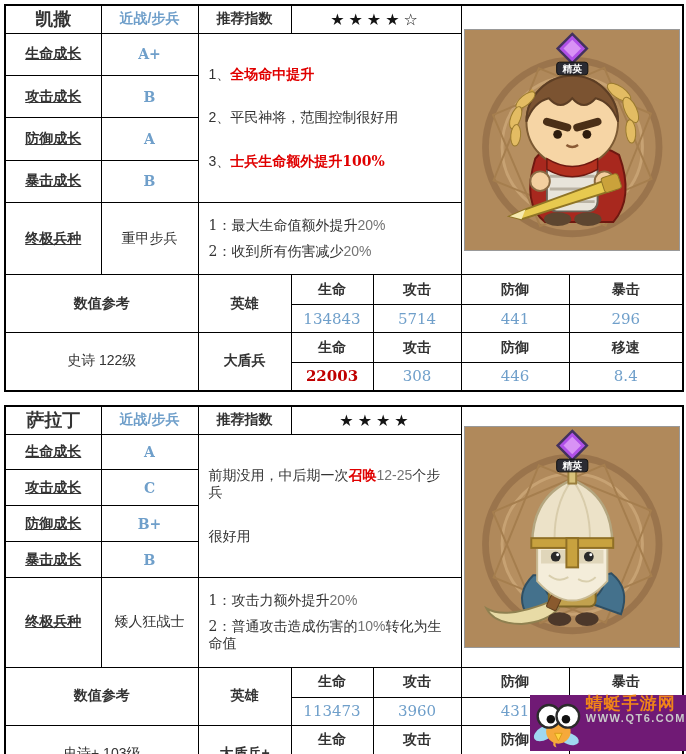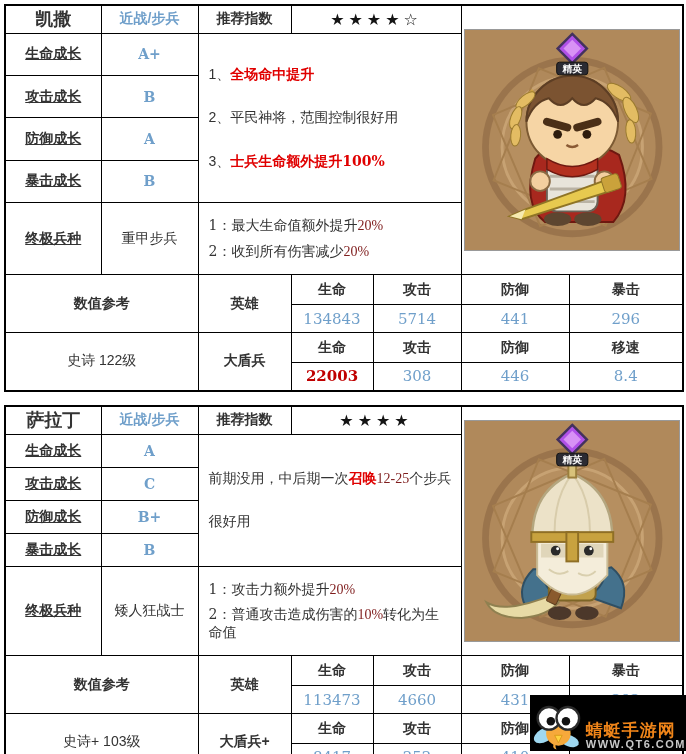--- a/index.html
+++ b/index.html
@@ -14,32 +14,32 @@
   .hero-type{font-weight:bold;color:#6f9fca;}
   .rating-label{font-weight:bold;color:#333;}
   .stars{font-size:16px;letter-spacing:4px;color:#141414;}
   .glabel{font-weight:bold;color:#333;text-decoration:underline;}
   .grade{color:#6f9fca;font-weight:bold;font-family:"DejaVu Serif",serif;font-size:14px;}
   .skill{text-align:left;padding:6px 8px 6px 10px;line-height:1.25;}
   .skill p{margin:26px 0;}
   .ult p{margin:8px 0;}
   .em{color:#e00000;font-weight:bold;}
   .ser{font-family:"DejaVu Serif",serif;}
-  .gnum{color:#7f1d1d;font-family:Liberation Serif, serif;}
+  .gnum{color:#737373;font-family:Liberation Sans, sans-serif;}
   .stat-h{font-weight:bold;color:#333;}
   .val{color:#6f9fca;font-family:"DejaVu Serif",serif;font-size:15px;}
   .v-red{color:#c00000;font-weight:bold;text-align:center;}
   .reflabel{font-weight:bold;}
   .lvl{color:#333;}
   .portrait-cell{padding:2px;}
   .pframe{border:1px solid #999;width:100%;height:100%;box-sizing:border-box;
           overflow:hidden;display:block;text-align:center;}
   .pframe svg{display:block;width:100%;height:100%;}
-  .wm{position:absolute;right:0;bottom:3px;width:156px;height:56px;background:#000000;
-      display:flex;align-items:flex-end;gap:1px;z-index:5;padding-left:2px;box-sizing:border-box;}
+  .wm{position:absolute;right:0;bottom:3px;width:156px;height:56px;background:#701a75;
+      display:flex;align-items:flex-start;gap:1px;z-index:5;padding-left:2px;box-sizing:border-box;}
   .wm-txt{display:flex;flex-direction:column;line-height:1.05;}
   .wm-name{color:#f08519;font-weight:bold;font-size:17px;letter-spacing:1px;}
   .wm-url{color:#c9c9c9;font-size:11px;letter-spacing:1.5px;font-weight:bold;}
 </style>
 </head>
 <body>
 
 <table class="card card1">
   <colgroup>
       <col style="width:96px">
@@ -250,21 +250,21 @@
   <tr style="height:30px">
     <td class="reflabel" colspan="2" rowspan="2">数值参考</td>
     <td class="reflabel" rowspan="2">英雄</td>
     <td class="stat-h">生命</td>
     <td class="stat-h">攻击</td>
     <td class="stat-h">防御</td>
     <td class="stat-h">暴击</td>
   </tr>
   <tr style="height:28px">
     <td class="val">113473</td>
-    <td class="val">4660</td>
+    <td class="val">3960</td>
     <td class="val">431</td>
     <td class="val">292</td>
   </tr>
   <tr style="height:30px">
     <td class="lvl" colspan="2" rowspan="2">史诗+ 103级</td>
     <td class="reflabel" rowspan="2">大盾兵+</td>
     <td class="stat-h">生命</td>
     <td class="stat-h">攻击</td>
     <td class="stat-h">防御</td>
     <td class="stat-h">移速</td>

